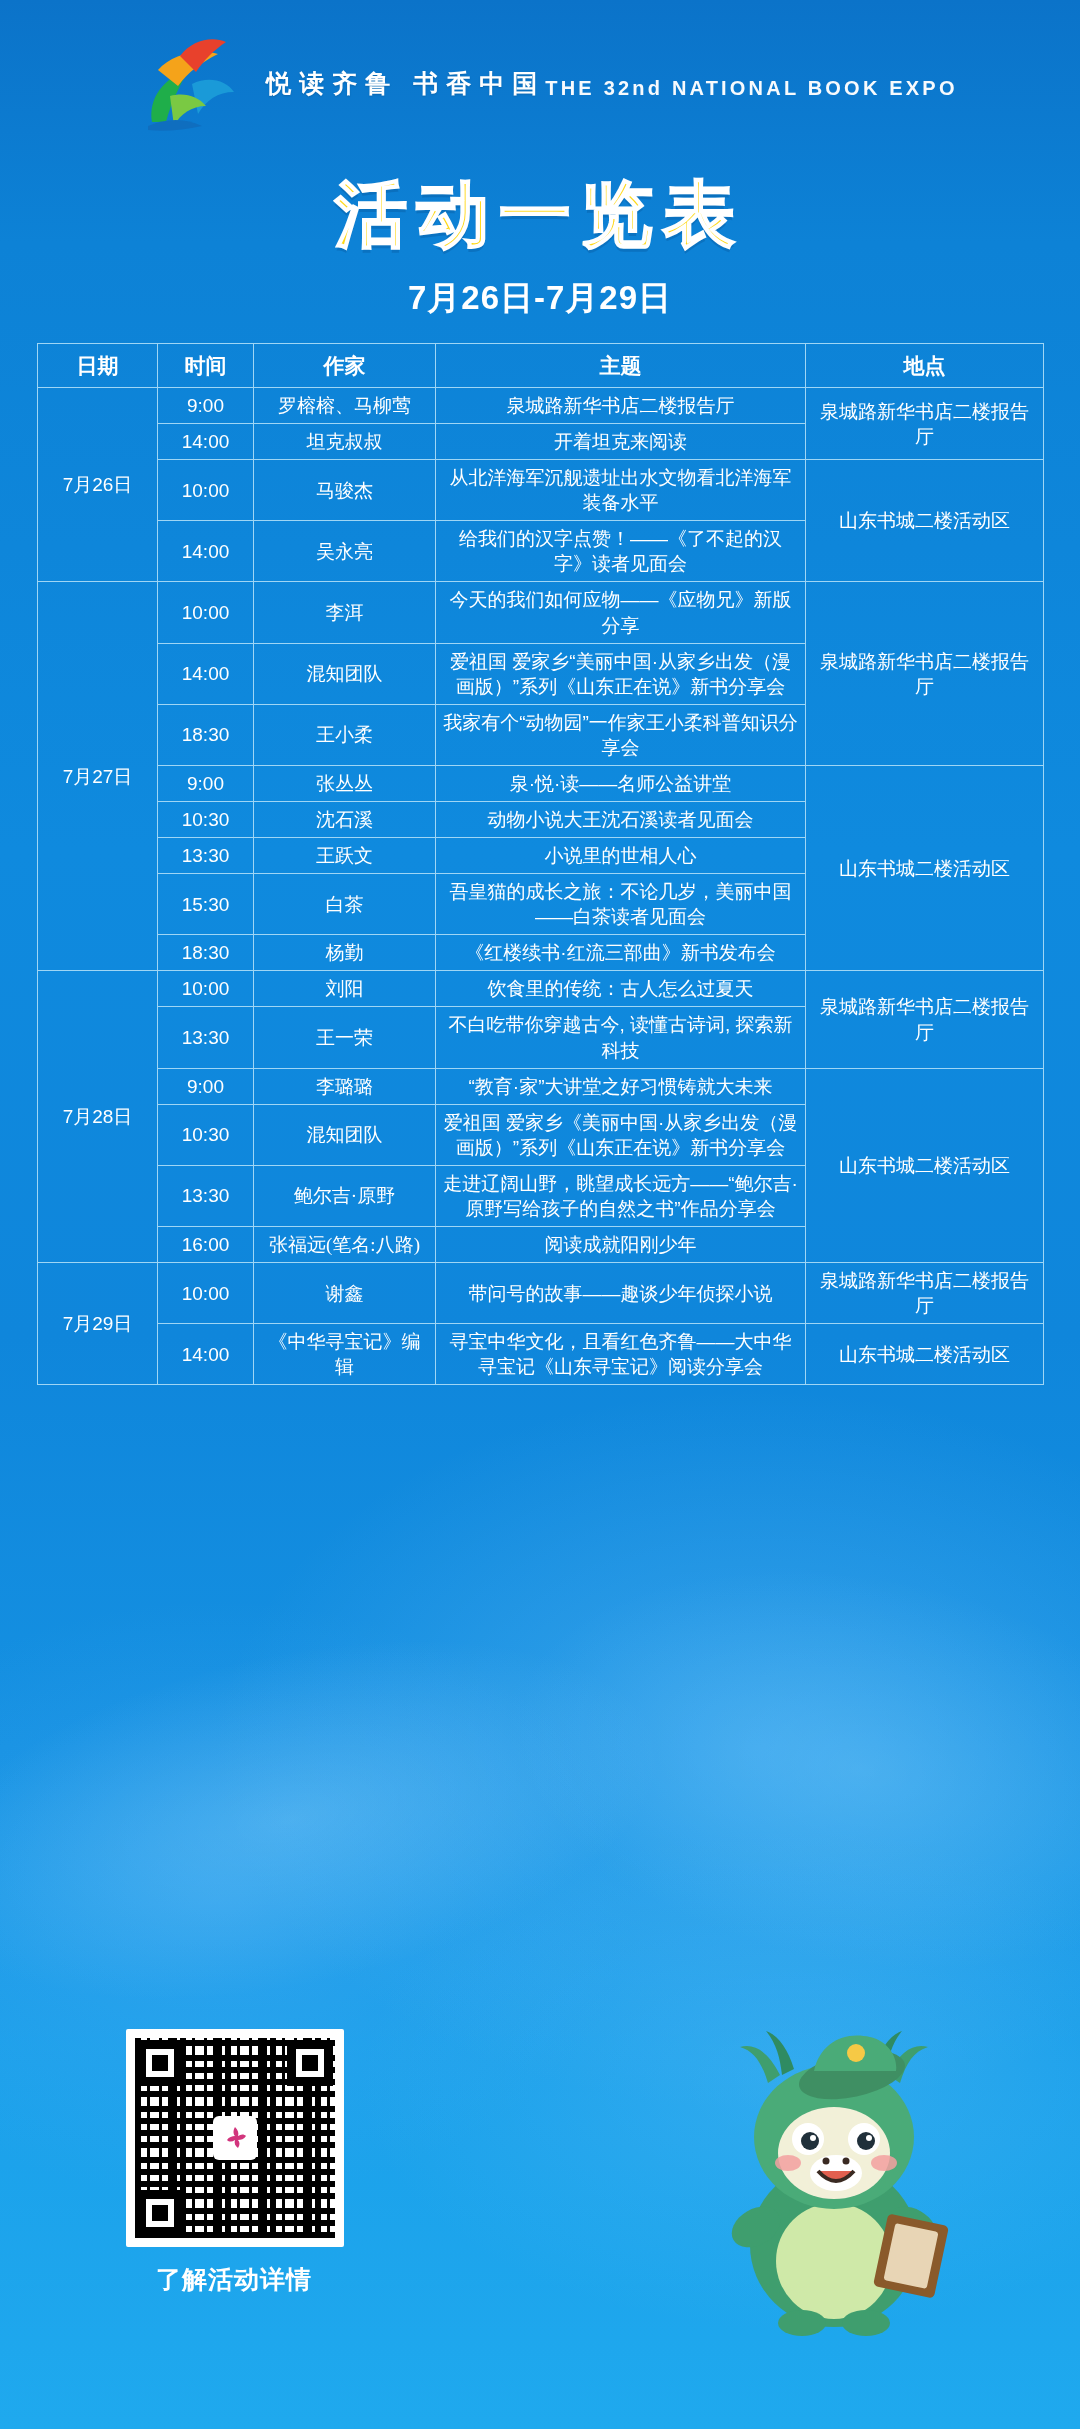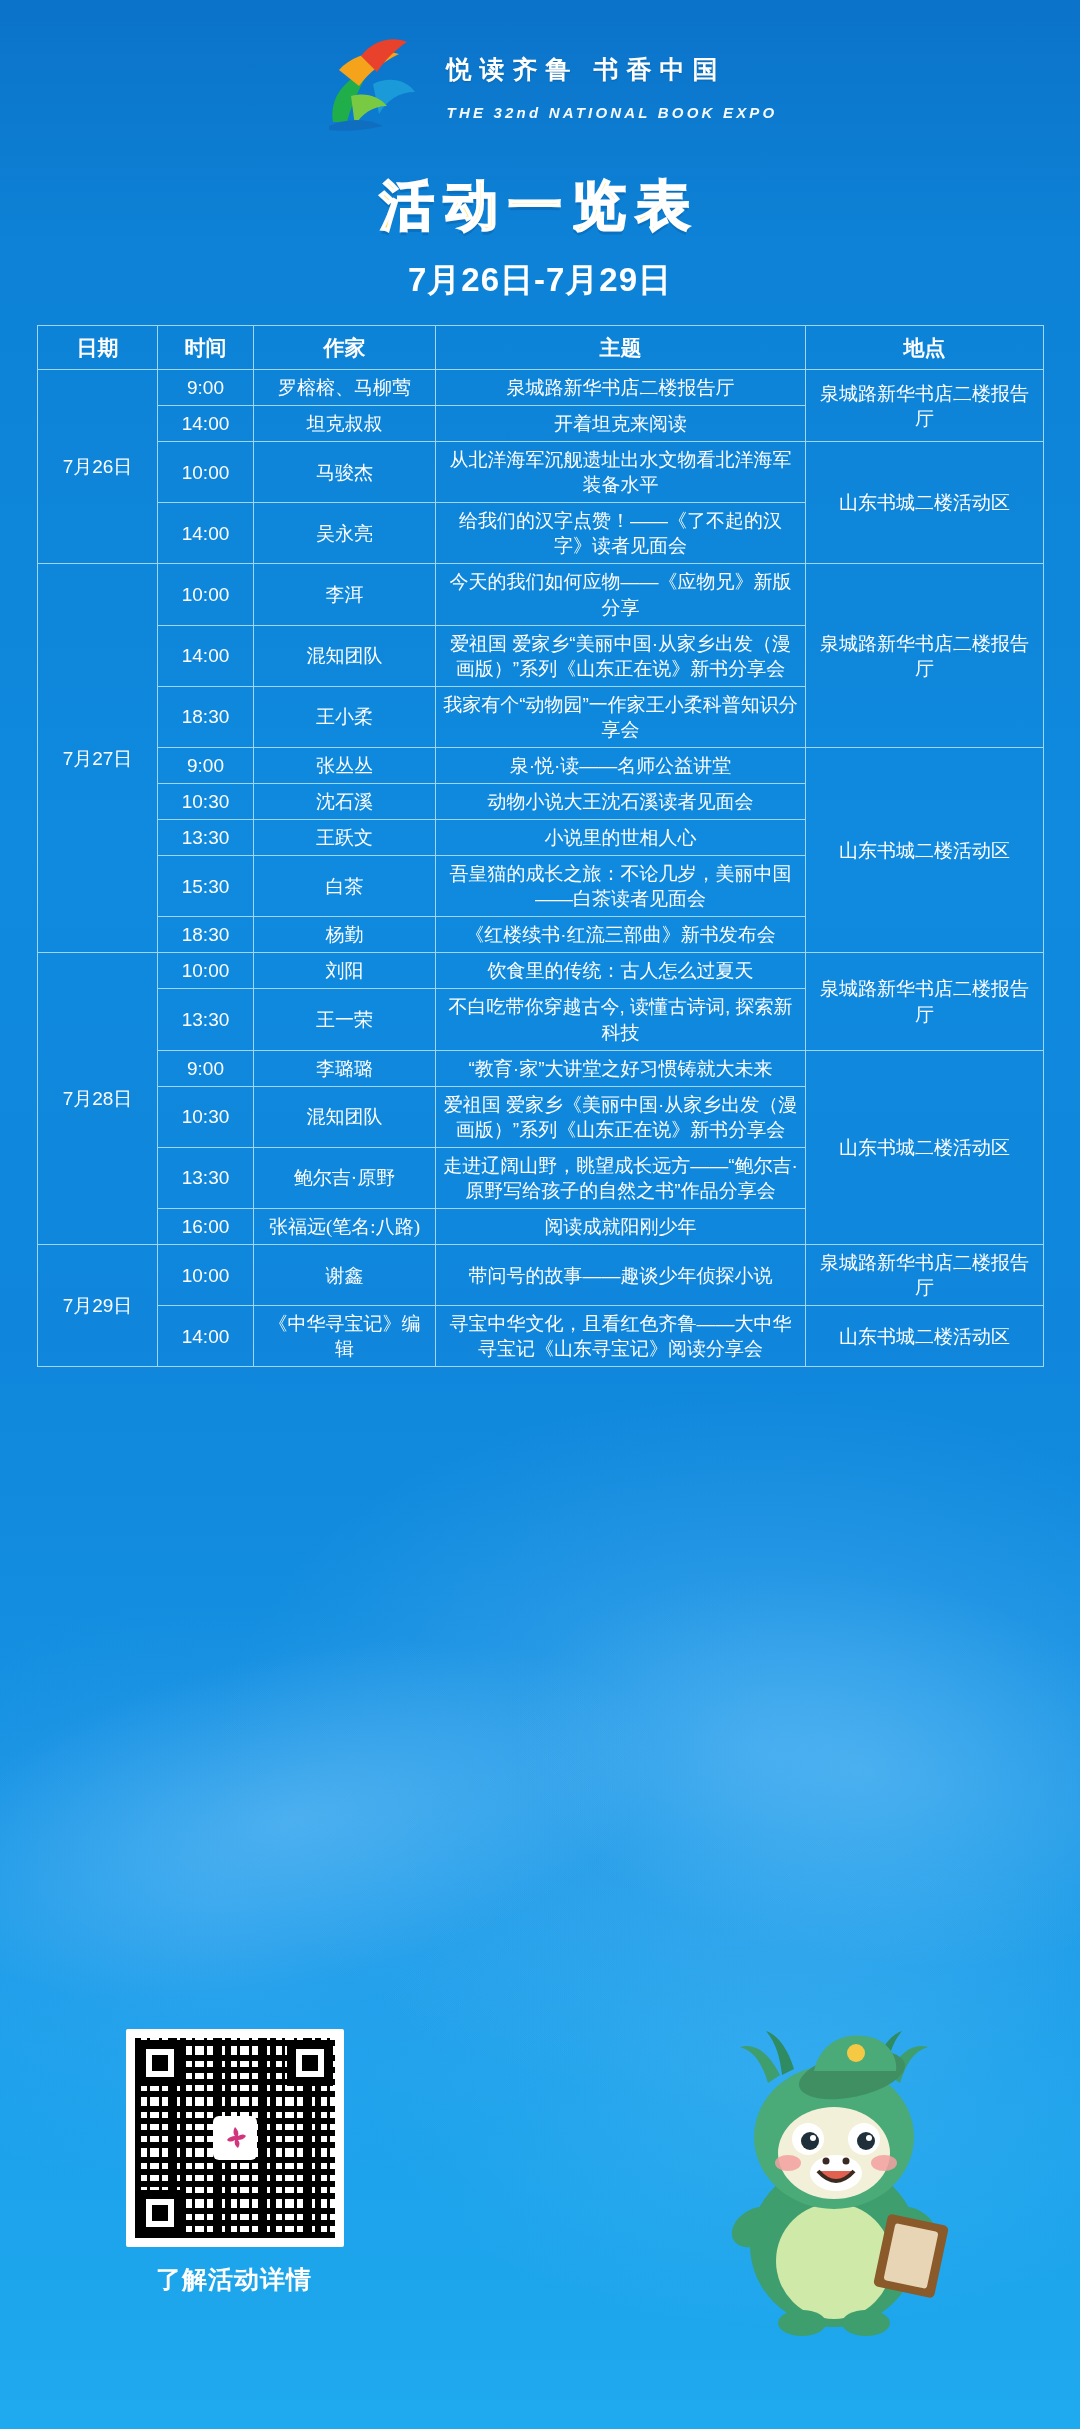--- a/index.html
+++ b/index.html
@@ -47,37 +47,37 @@
     align-items: center;
   }
   .brandrow {
     display:flex; align-items:center; justify-content:center; gap: 22px;
     width: 100%;
   }
   .logo {
     width: 122px; height: 122px; position: relative; flex: none;
   }
   .logo svg { display:block; }
-  .brandtext { display:flex; flex-direction:column; align-items:flex-start; }
+  .brandtext { display:flex; flex-direction:row; align-items:flex-start; }
   .slogan {
     color:#ffffff; font-size:25px; letter-spacing: 8px; font-weight:700;
     margin-bottom: 8px; text-shadow: 0 1px 2px rgba(0,0,0,0.15);
   }
   .maintitle {
     color:#ffffff; font-size:45px; font-weight:800; letter-spacing:2px;
     line-height:1.08; text-shadow: 0 2px 4px rgba(0,0,0,0.18);
     white-space: nowrap;
   }
   .entitle {
-    color:#ffffff; font-size:15px; letter-spacing: 3.2px; font-weight:700;
-    margin-top: 10px; opacity: .97; font-style: italic;
+    color:#ffffff; font-size:20px; letter-spacing: 3.2px; font-weight:700;
+    margin-top: 10px; opacity: .97;
   }
   .bigtitle {
     margin-top: 30px;
-    font-size: 54px; font-weight: 900; letter-spacing: 10px;
+    font-size: 72px; font-weight: 900; letter-spacing: 10px;
     color: #ffd815;
     -webkit-text-stroke: 2px #ffffff;
     text-shadow: 0 4px 0 rgba(0,60,120,0.22);
     line-height: 1;
   }
   .daterange {
     margin-top: 26px; margin-bottom: 22px;
     color:#ffffff; font-size: 33px; font-weight:700; letter-spacing: 1px;
   }
 

